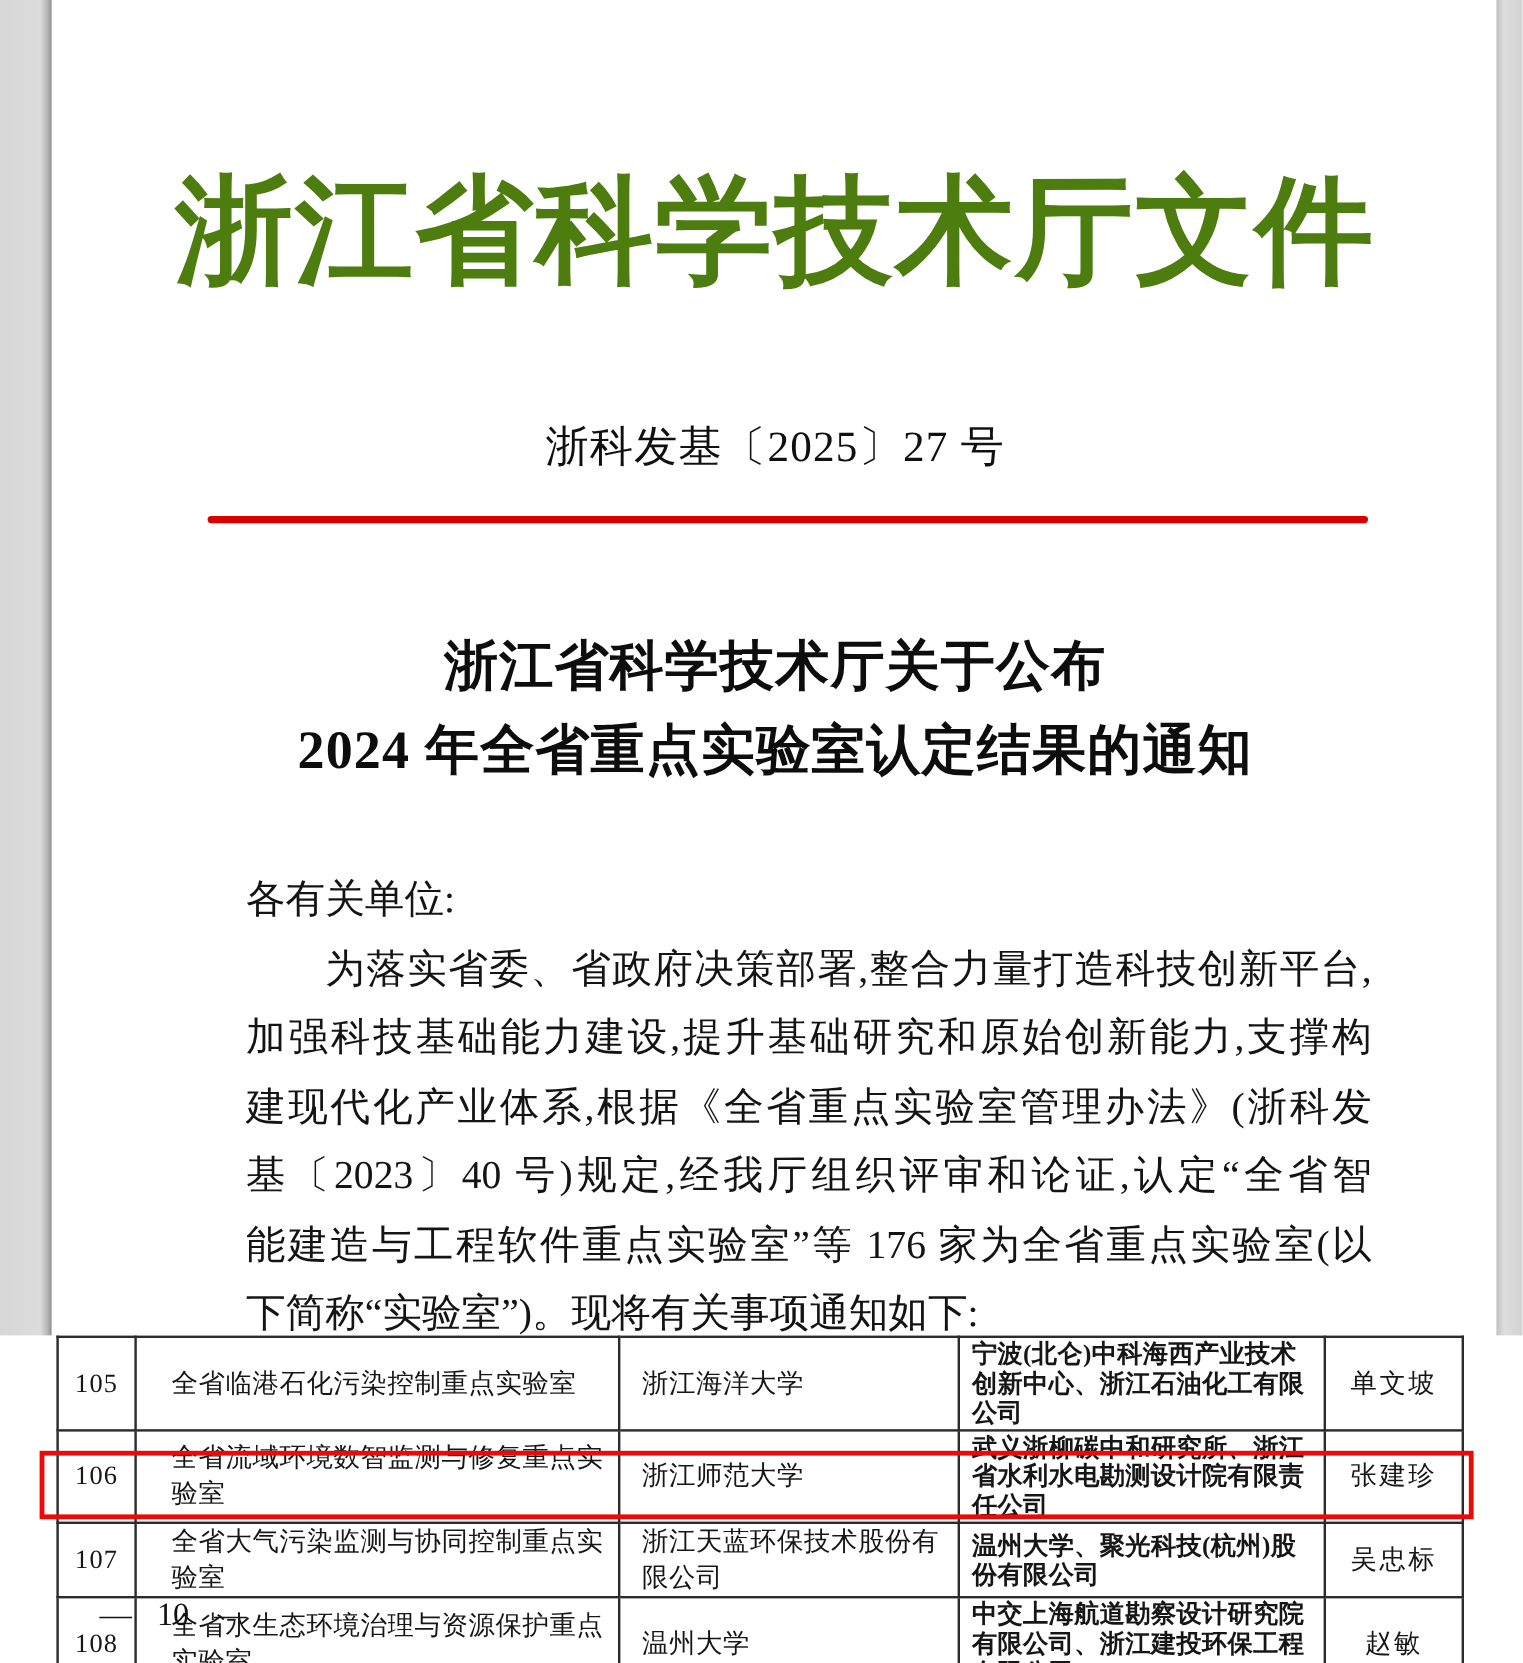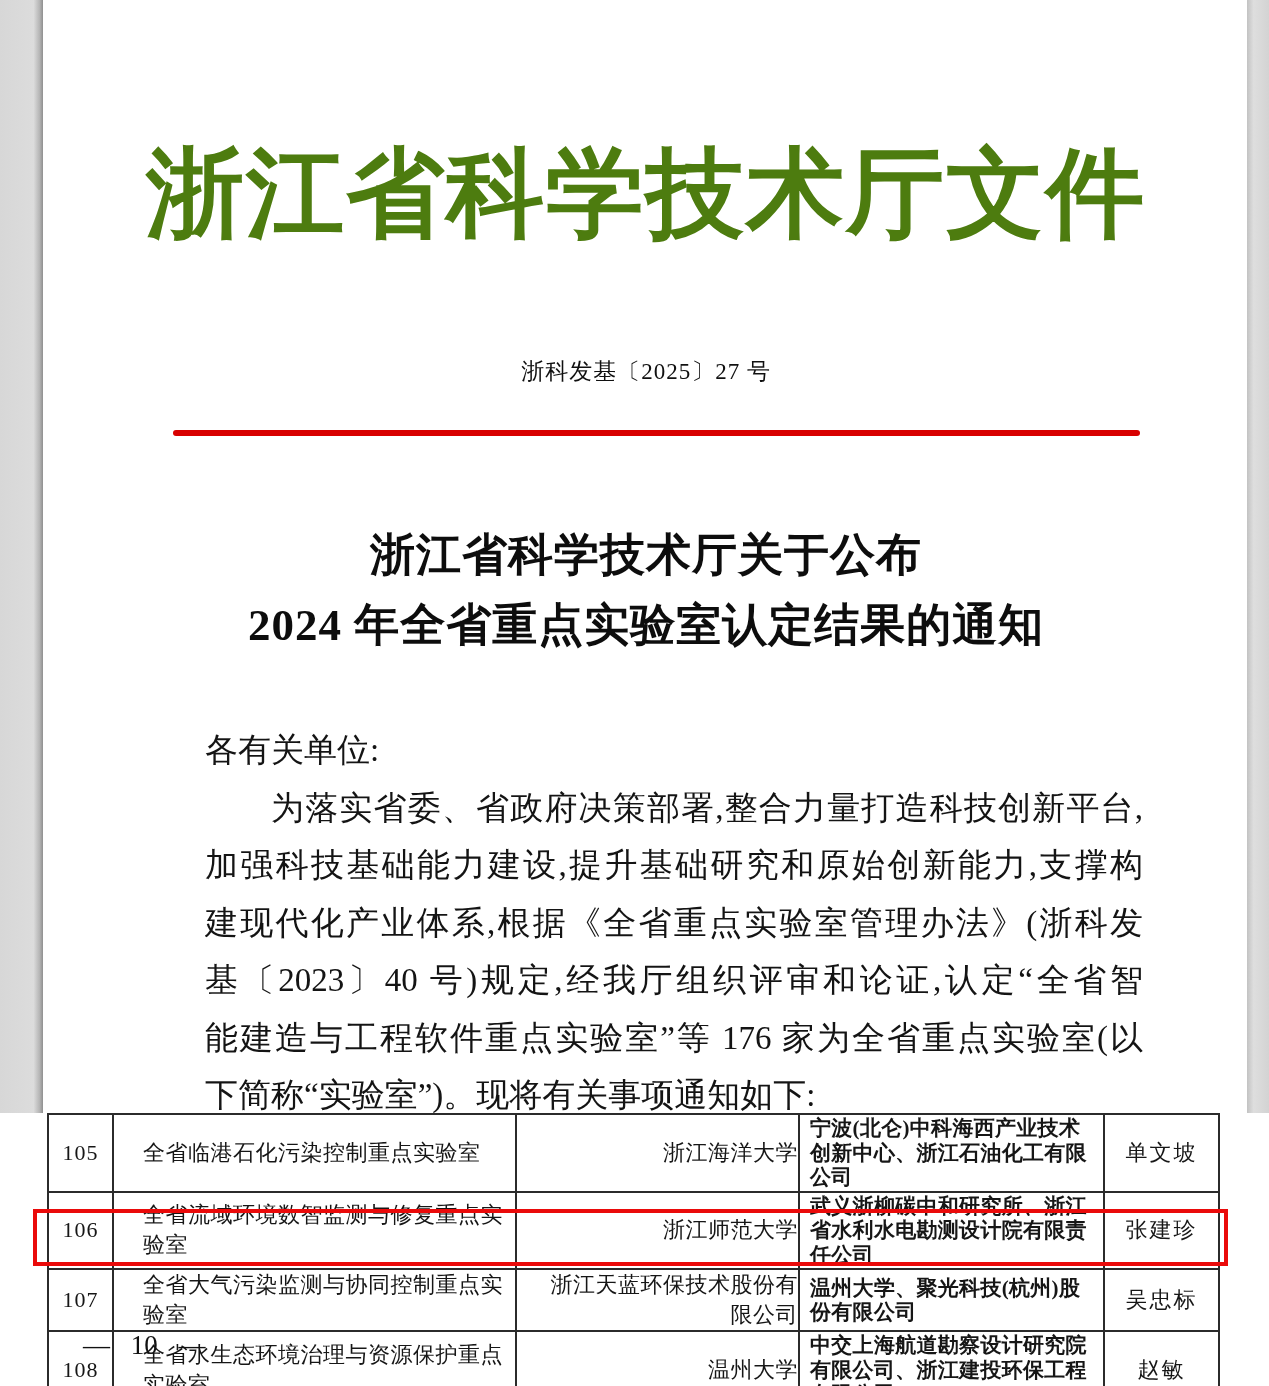--- a/index.html
+++ b/index.html
@@ -29,21 +29,21 @@
     text-align: center;
     font-size: 98px; line-height: 112px; font-weight: 900;
     color: #4d7c0f;
     letter-spacing: 2px;
     white-space: nowrap;
   }
 
   .doc-number {
     position: absolute; left: 45px; width: 1202px; top: 352px;
     text-align: center;
-    font-size: 23px; line-height: 40px;
+    font-size: 36px; line-height: 40px;
     color: #101010;
     letter-spacing: 1px;
   }
 
   .red-divider {
     position: absolute; left: 173px; top: 430px; width: 967px; height: 6px;
     background: #d80000;
     border-radius: 3px;
   }
 
@@ -90,21 +90,21 @@
     color: #161616;
   }
   table.lab-table td {
     border: 2px solid #2b2b2b;
     vertical-align: middle;
     overflow: hidden;
   }
   table.lab-table tr { height: 50px; }
   td.c-no   { text-align: center; letter-spacing: 1px; margin-left: 44px; }
   td.c-lab  { text-align: left; padding-left: 29px; letter-spacing: .5px; }
-  td.c-inst { text-align: right; padding-left: 18px; letter-spacing: .5px; }
+  td.c-inst { text-align: left; padding-left: 18px; letter-spacing: .5px; }
   td.c-part { text-align: left; padding: 1px 8px 1px 10px; font-size: 21px; line-height: 24.5px; letter-spacing: .3px; font-weight: bold; }
   td.c-dir  { text-align: center; letter-spacing: 2px; }
 
   .highlight-box {
     position: absolute; left: 33px; top: 96px;
     width: 1195px; height: 57px;
     border: 4px solid #ea0a0a;
     pointer-events: none;
   }
 

